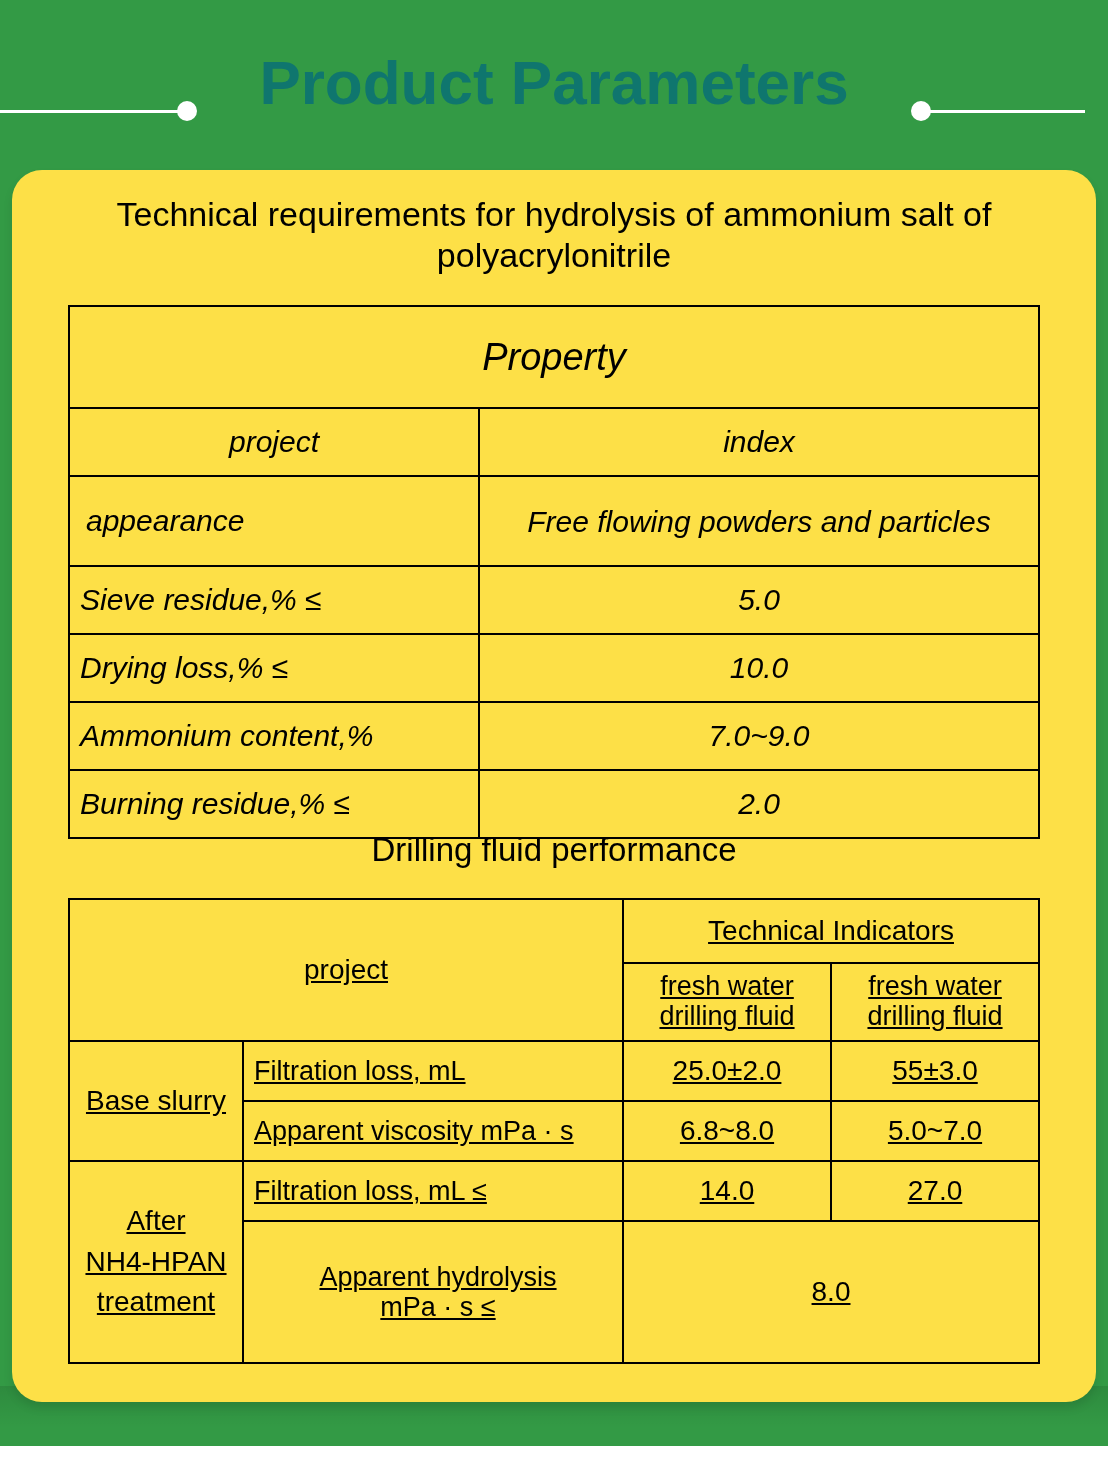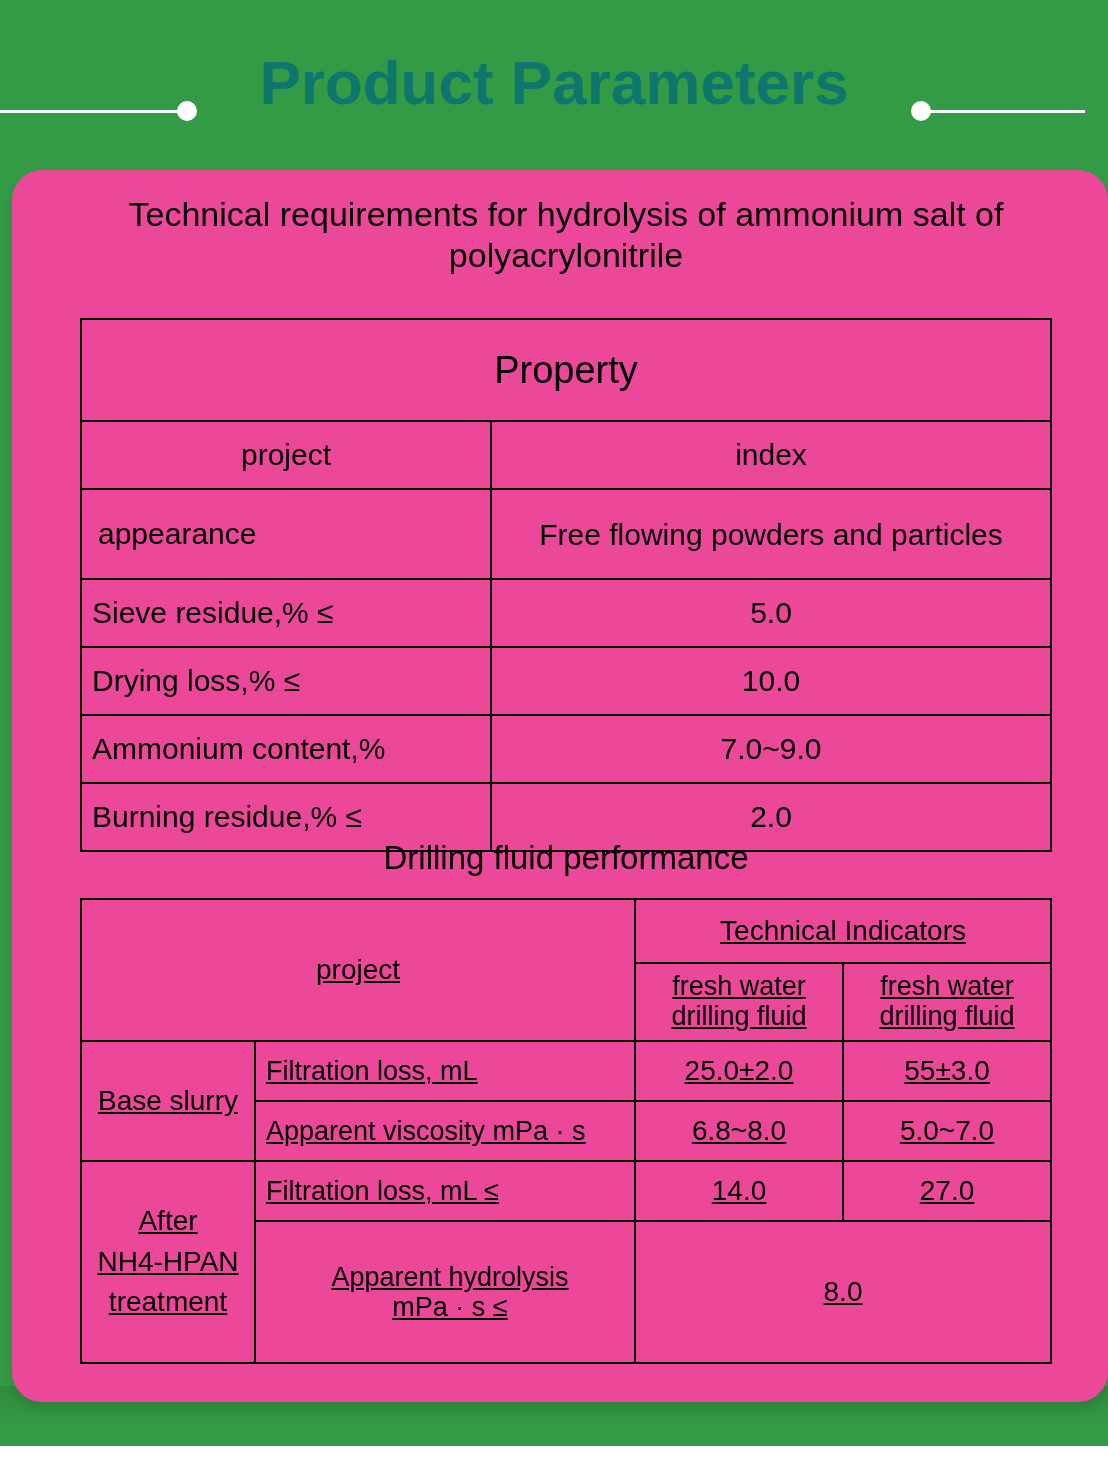--- a/index.html
+++ b/index.html
@@ -75,25 +75,24 @@
     letter-spacing: 0px;
     line-height: 1;
   }
   
   .card {
     position: absolute;
     left: 12px;
     top: 170px;
     width: 1084px;
     height: 1232px;
-    background: #ec4899;
+    background: #fde047;
     border-radius: 30px;
     box-shadow: 0 6px 10px rgba(0,0,0,0.10);
     overflow: hidden;
-    padding-left: 12px;
   }
   .card-inner {
     position: relative;
     width: 100%;
     height: 100%;
   }
   .section-title {
     text-align: center;
     color: #000000;
     font-size: 34px;
@@ -107,40 +106,40 @@
     left: 0;
     top: 24px;
     width: 1084px;
   }
   #perf-title {
     position: absolute;
     left: 0;
     top: 660px;
     width: 1084px;
     font-size: 33px;
-    margin-top: 8px;
   }
   
   table {
     border-collapse: collapse;
     table-layout: fixed;
     color: #000000;
   }
   table td, table th {
     border: 2px solid #000000;
     font-weight: normal;
     font-size: 28px;
     padding: 0;
     vertical-align: middle;
   }
   .tbl-props {
     position: absolute;
     left: 56px;
-    top: 148px;
+    top: 135px;
     width: 970px;
+    font-style: italic;
   }
   .tbl-props .hdr-main {
     text-align: center;
     font-size: 38px;
     height: 100px;
   }
   .tbl-props .sub-hdr {
     text-align: center;
     height: 66px;
     font-size: 30px;

